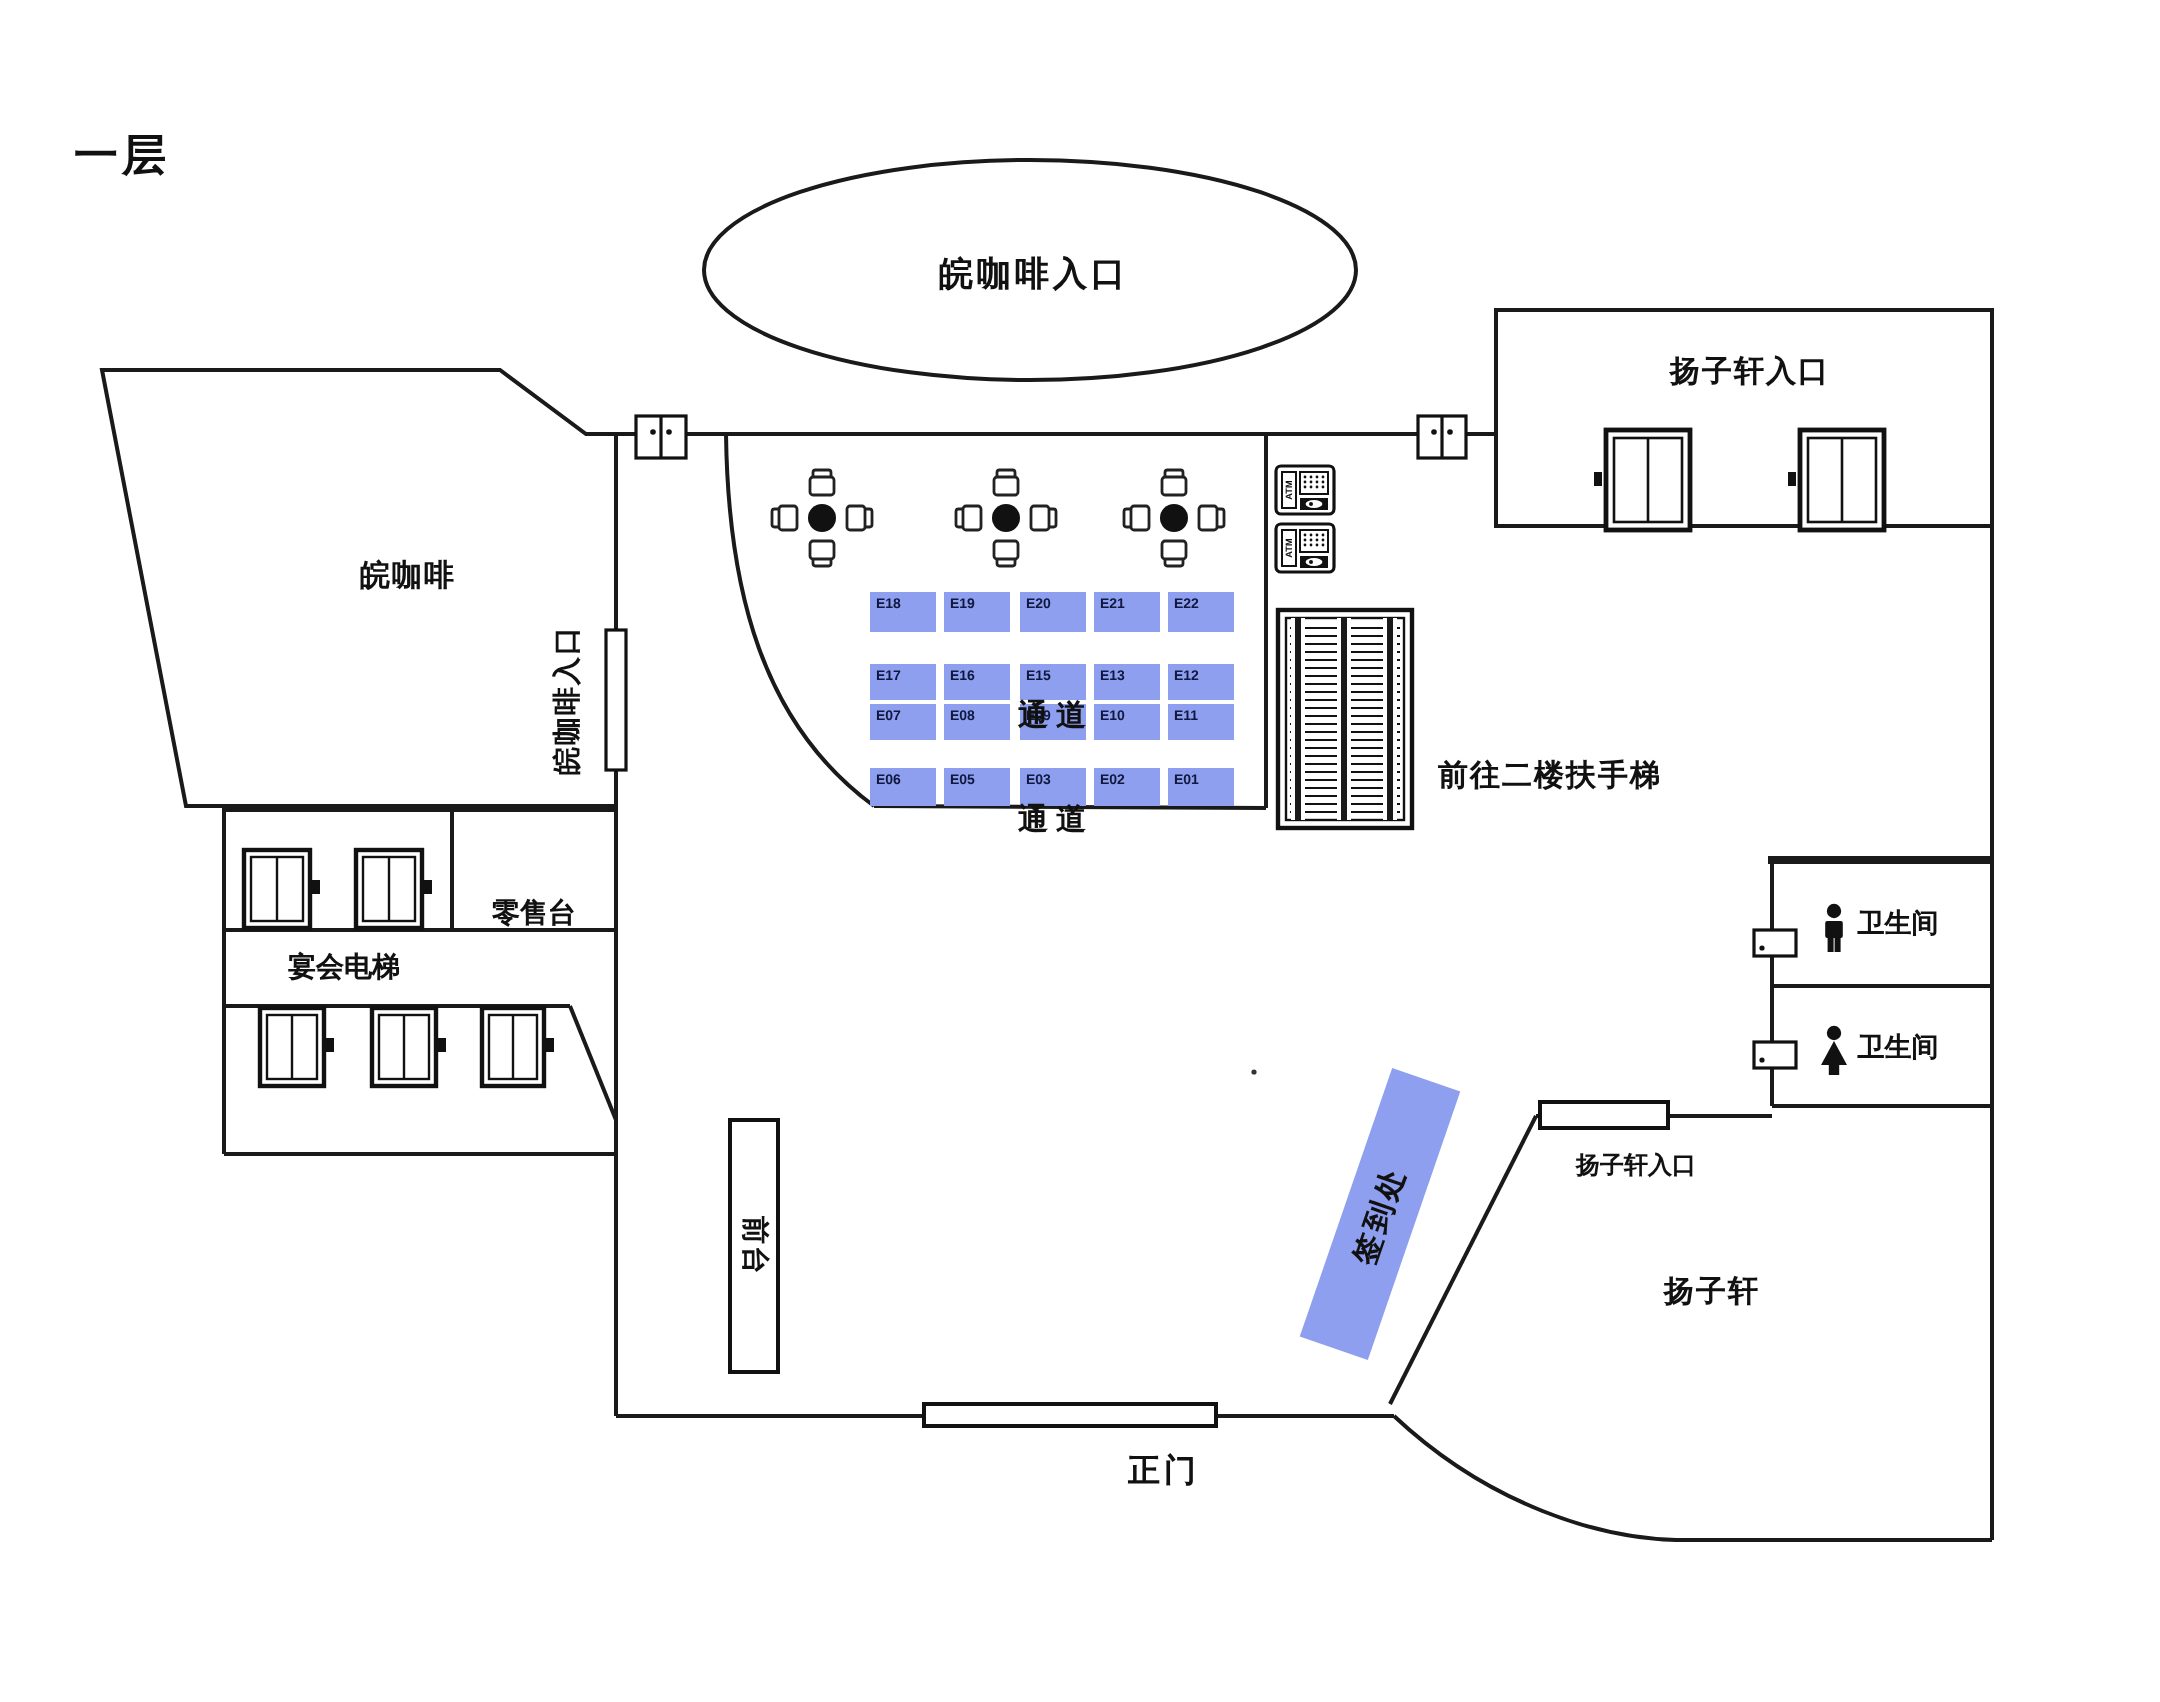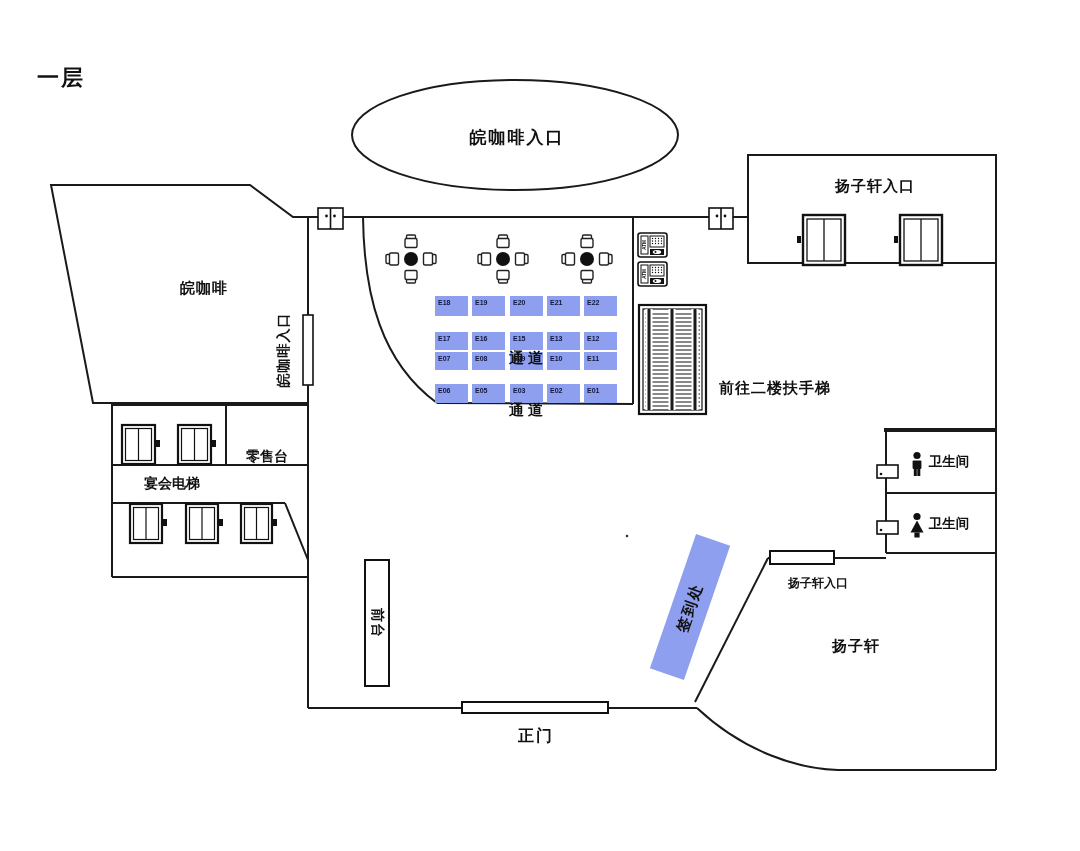--- a/index.html
+++ b/index.html
@@ -10,21 +10,21 @@
   #linework{position:absolute;left:0;top:0;width:1080px;height:851px;}
   .lbl{
     position:absolute;font-weight:bold;color:#111;white-space:nowrap;
     transform:translate(-50%,-50%);font-size:15px;letter-spacing:1px;
   }
   .lbl.small{font-size:13.5px;letter-spacing:0;}
   .lbl.vert-ccw{transform:translate(-50%,-50%) rotate(-90deg);font-size:14px;}
   .lbl.vert-cw{transform:translate(-50%,-50%) rotate(90deg);font-size:14px;}
   .lbl.title{font-size:22px;letter-spacing:2px;}
   .lbl.garden{font-size:17px;letter-spacing:2px;}
-  .lbl.gate{font-size:16px;letter-spacing:2px;}
+  .lbl.gate{font-size:16px;letter-spacing:2px;margin-left:46px;}
   .lbl.aisle{letter-spacing:4px;margin-top:35px;}
   .booth{
     position:absolute;background:#8d9fee;color:#10183f;
     font-size:7px;font-weight:bold;line-height:9px;padding:2px 0 0 3px;
     box-sizing:border-box;
   }
   .signin-box{
     position:absolute;left:672px;top:536px;width:36px;height:142px;
     background:#8d9fee;transform:rotate(19deg);
     display:flex;align-items:center;justify-content:center;

